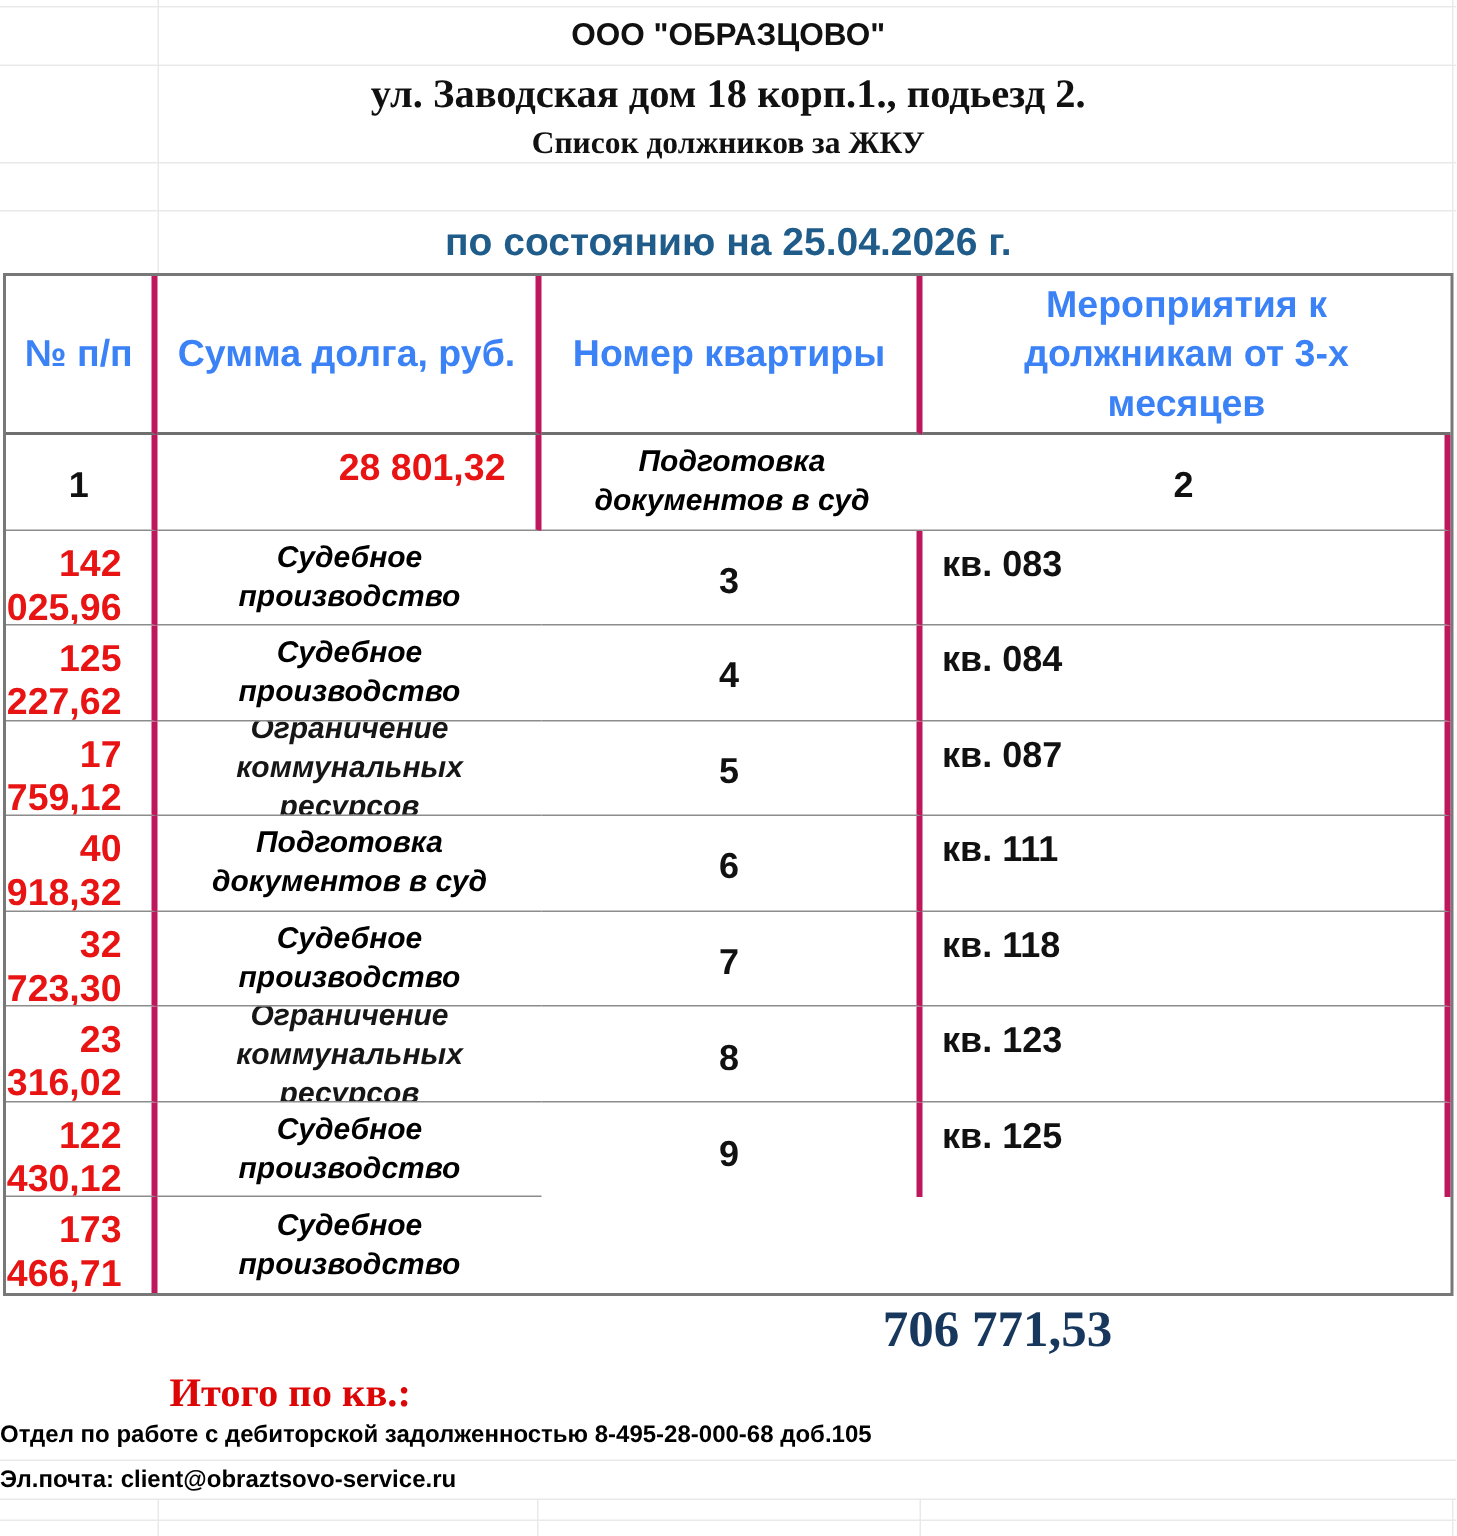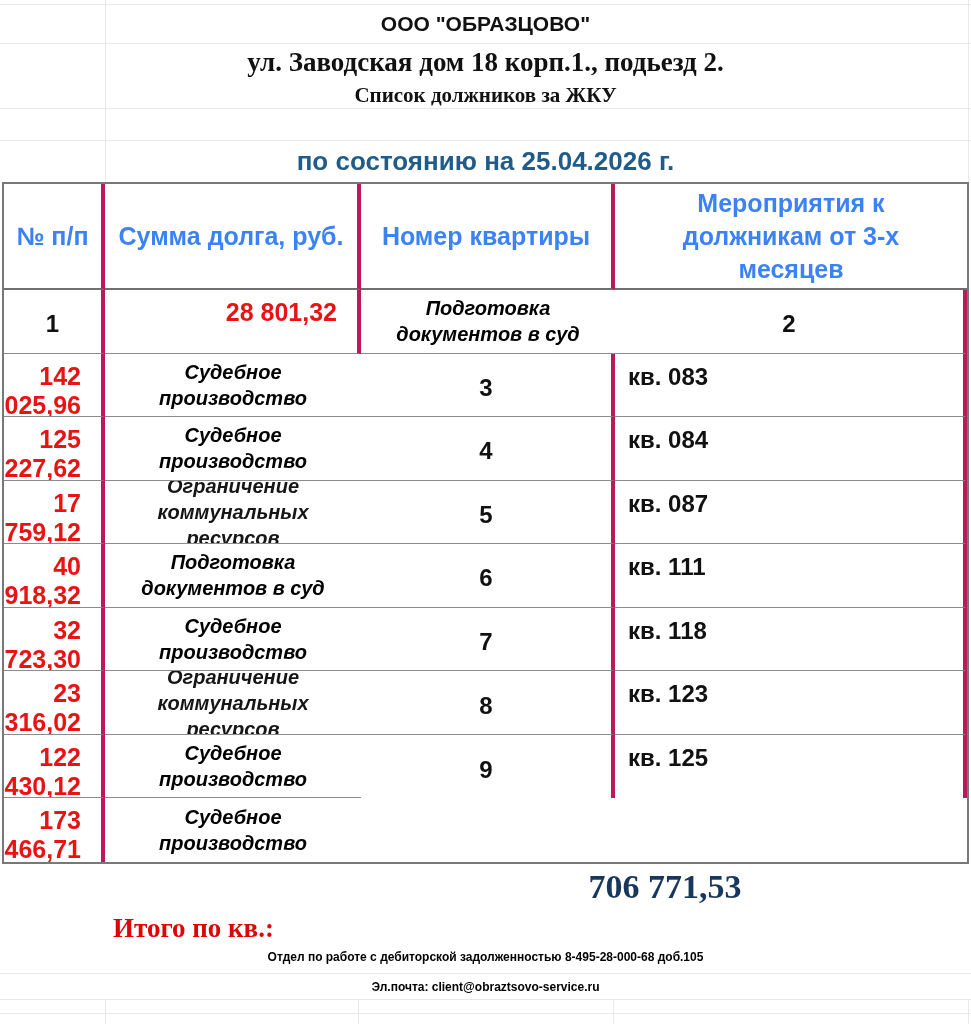--- a/index.html
+++ b/index.html
@@ -37,21 +37,21 @@
   .c-act.red{color:#000000;}
   .c-act.dark{color:#161616;}
 
   
   .totals{position:absolute;top:864px;left:2px;width:967px;height:68px;}
   .totals-label{position:absolute;left:111px;top:12px;font-family:"Liberation Serif",serif;font-size:27px;font-weight:bold;color:#dd0606;margin-top:37px;}
   .totals-value{position:absolute;left:359px;width:608px;top:4px;text-align:center;
                 font-family:"Liberation Serif",serif;font-size:34px;font-weight:bold;color:#17375d;}
 
   
-  .fline{position:absolute;left:0;width:971px;text-align:center;font-weight:bold;font-size:12px;color:#000;}
+  .fline{position:absolute;left:0;width:971px;text-align:left;font-weight:bold;font-size:16px;color:#000;}
   .f1{top:946px;height:22px;line-height:22px;}
   .f2{top:976px;height:22px;line-height:22px;}
 </style>
 </head>
 <body>
 
 <div class="sheet">
 
   <div class="gl h" style="top:4px"></div>
   <div class="gl h" style="top:43px"></div>

